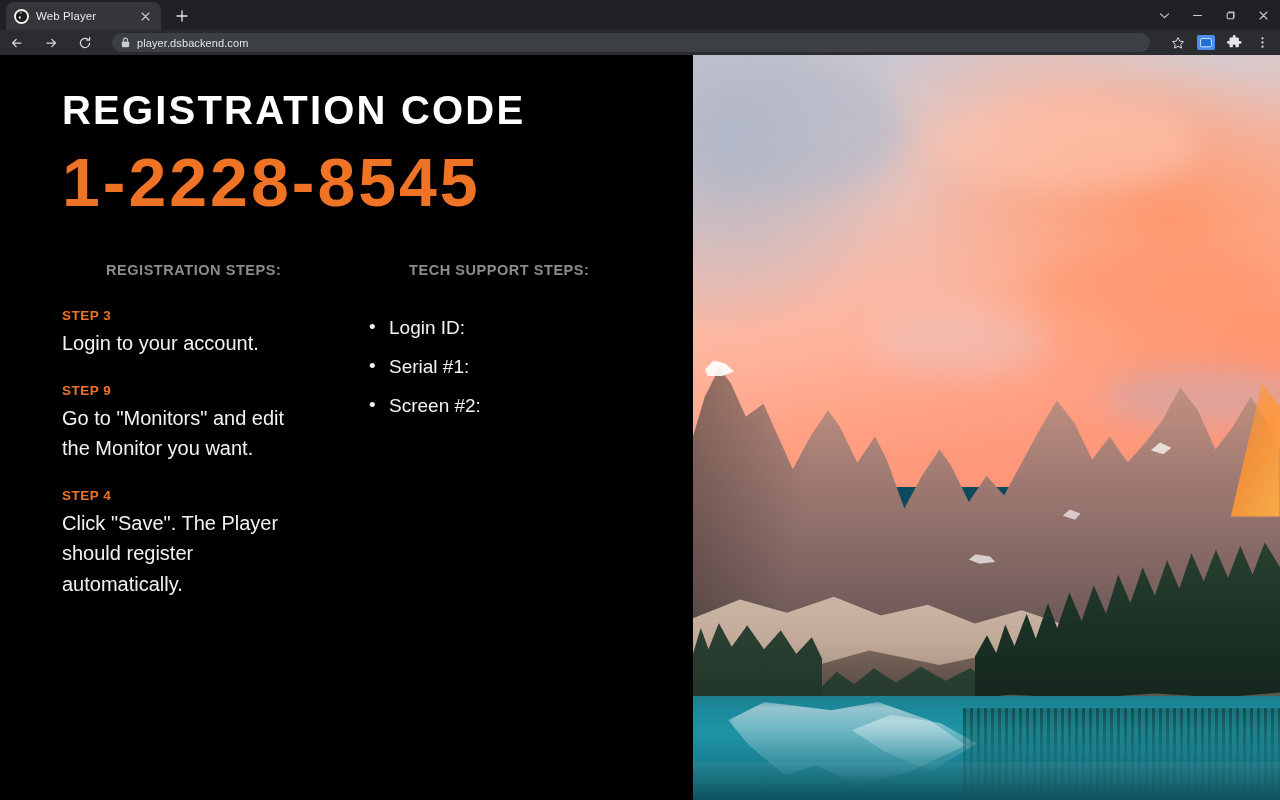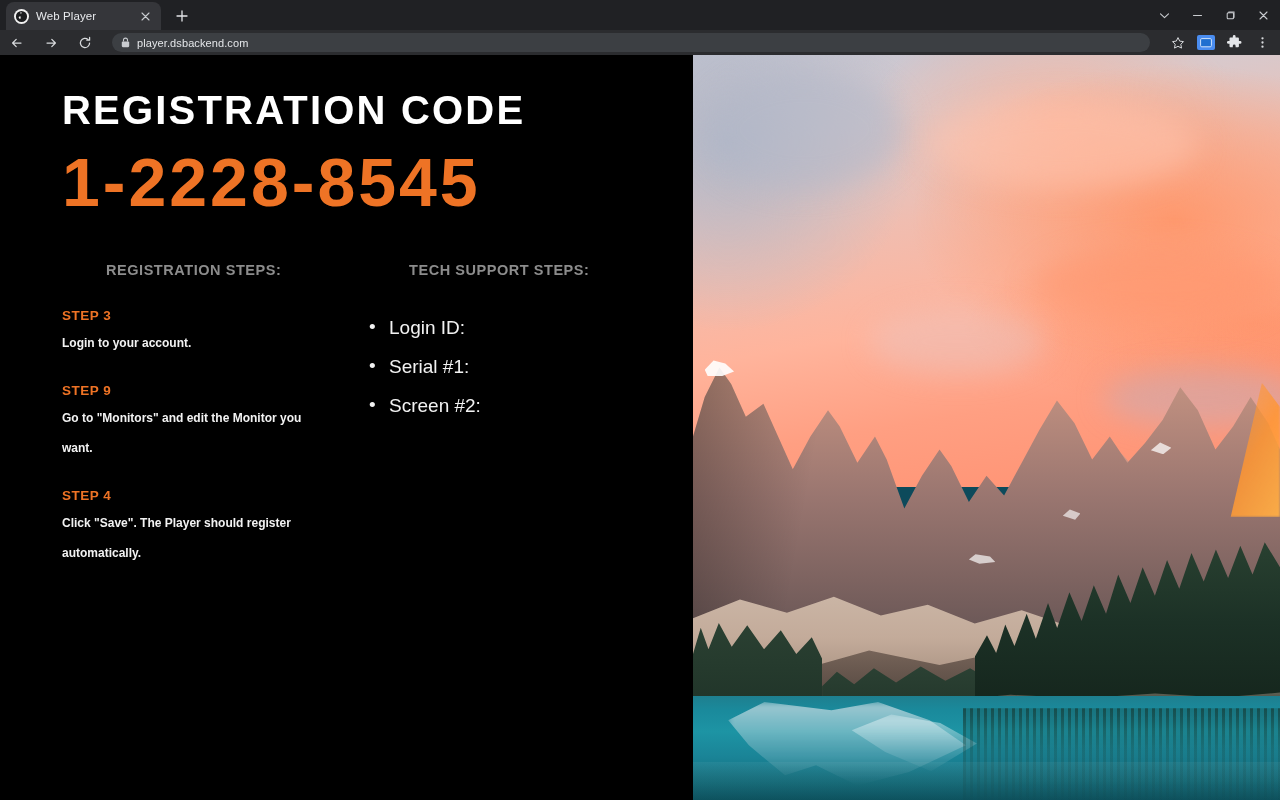--- a/index.html
+++ b/index.html
@@ -52,21 +52,21 @@
 
   .cols { display:flex; margin-top:46px; }
   .col-steps { width:303px; flex:0 0 303px; }
   .col-tech { flex:1 1 auto; }
 
   .col-head { color:#8c8c8c; font-size:14.5px; font-weight:bold; letter-spacing:.55px; margin-bottom:30px;margin-left:44px; }
 
   .step { margin-bottom:24px; }
   .step:last-child { margin-bottom:1px; }
   .step-label { color:#ee7325; font-size:13.5px; font-weight:bold; letter-spacing:.5px; margin-bottom:5px; }
-  .step-text { color:#f2f2f2; font-size:12px; line-height:30.5px; max-width:250px; font-weight:700; }
+  .step-text { color:#f2f2f2; font-size:20px; line-height:30.5px; max-width:250px; font-weight:400; }
 
   ul.tech-list { list-style:none; margin:0; padding:0; }
   ul.tech-list li { color:#f2f2f2; font-size:19px; line-height:39px; position:relative; padding-left:24px; }
   ul.tech-list li::before { content:"\2022"; position:absolute; left:4px; top:-1px; font-size:19px; color:#f2f2f2; }
 
   
   .photo { position:absolute; inset:0; }
   .sky {
     position:absolute; left:0; right:0; top:0; height:58%;
     background:

